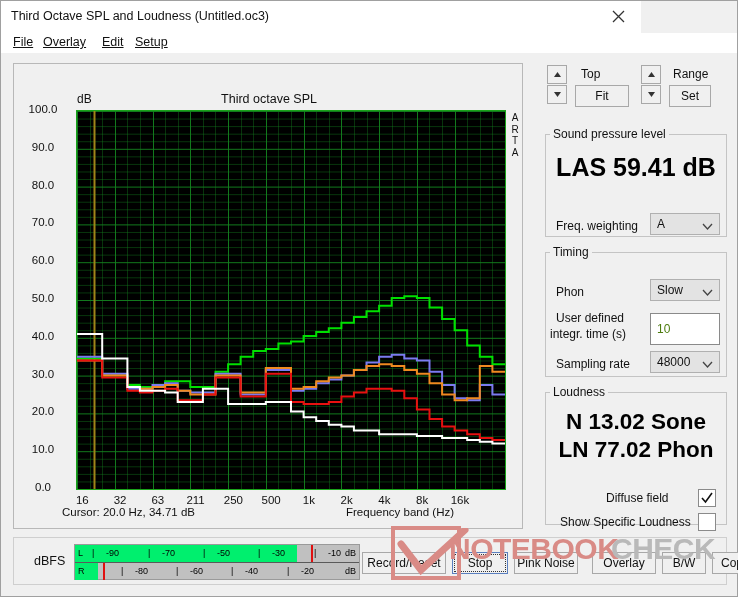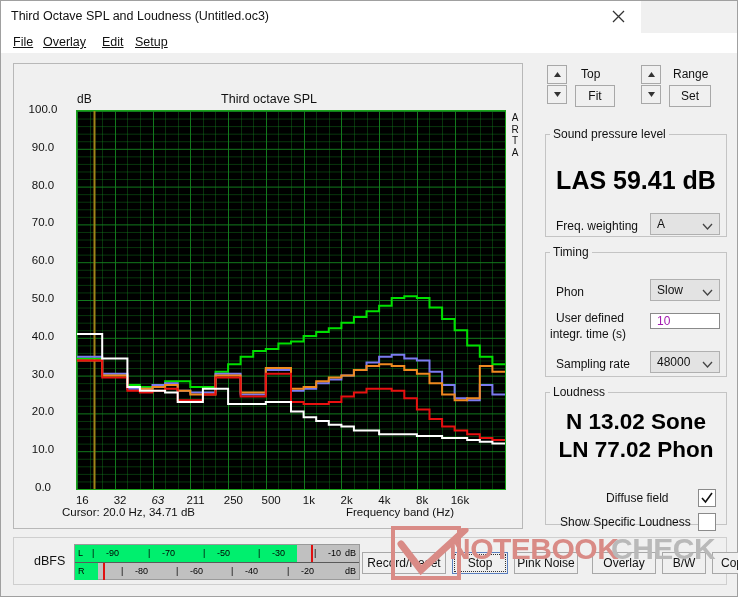--- a/index.html
+++ b/index.html
@@ -47,21 +47,21 @@
   .sqbtn{position:absolute;top:22px;height:22px;background:#f0f0f0;border:1px solid #a8a8a8;box-sizing:border-box;font-size:12px;display:flex;align-items:center;justify-content:center;color:#111;}
 
   fieldset.grp{position:absolute;margin:0;border:1px solid #c4c4c4;border-radius:0;background:transparent;padding:0;box-sizing:border-box;}
   fieldset.grp legend{font-size:12px;color:#111;padding:0 3px;margin-left:4px;}
 
   .bigval{text-align:center;font-weight:bold;color:#000;letter-spacing:0px;}
 
   .fldlabel{position:absolute;font-size:12px;color:#111;}
   .combo{position:absolute;height:22px;background:#e3e3e3;border:1px solid #b0b0b0;box-sizing:border-box;display:flex;align-items:center;padding-left:6px;font-size:12px;color:#111;}
   .combo .chev{position:absolute;right:6px;top:5px;}
-  .txtbox{position:absolute;height:16px;background:#fff;border:1px solid #8a8a8a;box-sizing:border-box;display:flex;align-items:center;padding-left:6px;font-size:12px;color:#a21caf;}
+  .txtbox{position:absolute;height:32px;background:#fff;border:1px solid #8a8a8a;box-sizing:border-box;display:flex;align-items:center;padding-left:6px;font-size:12px;color:#4d7c0f;}
   .cbox{position:absolute;width:18px;height:18px;background:#fff;border:1px solid #8a8a8a;box-sizing:border-box;}
   .cbox svg{position:absolute;left:1px;top:1px;}
 
   
   .bottombar{position:absolute;left:12px;top:536px;width:714px;height:48px;background:#f0f0f0;border:1px solid #cfcfcf;box-sizing:border-box;}
   .dbfs-label{position:absolute;left:20px;top:16px;font-size:12.5px;color:#111;}
   .meter{position:absolute;left:60px;top:6px;width:286px;height:36px;background:#c0c0c0;border:1px solid #9a9a9a;box-sizing:border-box;}
   .meter-row{position:absolute;left:0;width:284px;height:17px;}
   .meter-fill{position:absolute;left:0;top:0;height:17px;background:#00ef6e;}
   .meter-peak{position:absolute;top:0;width:2px;height:17px;background:#e01010;}
@@ -213,21 +213,21 @@
     </div>
     <div class="arta">
       <div>A</div>
         <div>R</div>
         <div>T</div>
         <div>A</div>
     </div>
     <div id="xtick-container">
         <div class="xtick" style="left: 68.2941px; top: 430px;">16</div>
         <div class="xtick" style="left: 106.059px; top: 430px;">32</div>
-        <div class="xtick" style="left: 143.824px; top: 430px; font-style: italic;">63</div>
+        <div class="xtick" style="left: 143.824px; top: 430px;">63</div>
         <div class="xtick" style="left: 181.588px; top: 430px;">211</div>
         <div class="xtick" style="left: 219.353px; top: 430px;">250</div>
         <div class="xtick" style="left: 257.118px; top: 430px;">500</div>
         <div class="xtick" style="left: 294.882px; top: 430px;">1k</div>
         <div class="xtick" style="left: 332.647px; top: 430px;">2k</div>
         <div class="xtick" style="left: 370.412px; top: 430px;">4k</div>
         <div class="xtick" style="left: 408.176px; top: 430px;">8k</div>
         <div class="xtick" style="left: 445.941px; top: 430px;">16k</div>
       </div>
     <div class="cursor-txt">Cursor:   20.0 Hz, 34.71 dB</div>
@@ -243,41 +243,41 @@
               <path d="M3.5 0 L7 5 L0 5 Z" fill="#333"></path>
             </svg>
         </div>
         <div class="spin-btn spin-dn">
           <svg width="7" height="5" viewBox="0 0 7 5">
               <path d="M3.5 5 L0 0 L7 0 Z" fill="#333"></path>
             </svg>
         </div>
       </div>
       <div class="spin-label" style="left:44px;">Top</div>
-      <div class="sqbtn" style="left:38px;width:40px;">Fit</div>
+      <div class="sqbtn" style="left:38px;width:54px;">Fit</div>
 
       <div class="spinner" style="left:104px;">
         <div class="spin-btn spin-up">
           <svg width="7" height="5" viewBox="0 0 7 5">
               <path d="M3.5 0 L7 5 L0 5 Z" fill="#333"></path>
             </svg>
         </div>
         <div class="spin-btn spin-dn">
           <svg width="7" height="5" viewBox="0 0 7 5">
               <path d="M3.5 5 L0 0 L7 0 Z" fill="#333"></path>
             </svg>
         </div>
       </div>
       <div class="spin-label" style="left:136px;">Range</div>
       <div class="sqbtn" style="left:132px;width:42px;">Set</div>
     </div>
 
     <fieldset class="grp" style="left:8px;top:64px;width:182px;height:110px;">
       <legend>Sound pressure level</legend>
-      <div class="bigval" style="margin-top:25px;font-size:25px;">LAS 59.41 dB</div>
+      <div class="bigval" style="margin-top:12px;font-size:25px;">LAS 59.41 dB</div>
       <div class="fldlabel" style="left:10px;top:78px;">Freq. weighting</div>
       <div class="combo" style="left:104px;top:72px;width:70px;">
         <span>A</span>
         <span class="chev">
           <svg width="11" height="7" viewBox="0 0 11 7">
               <path d="M1 1 L5.5 6 L10 1" stroke="#444" stroke-width="1.3" fill="none"></path>
             </svg>
         </span>
       </div>
     </fieldset>

